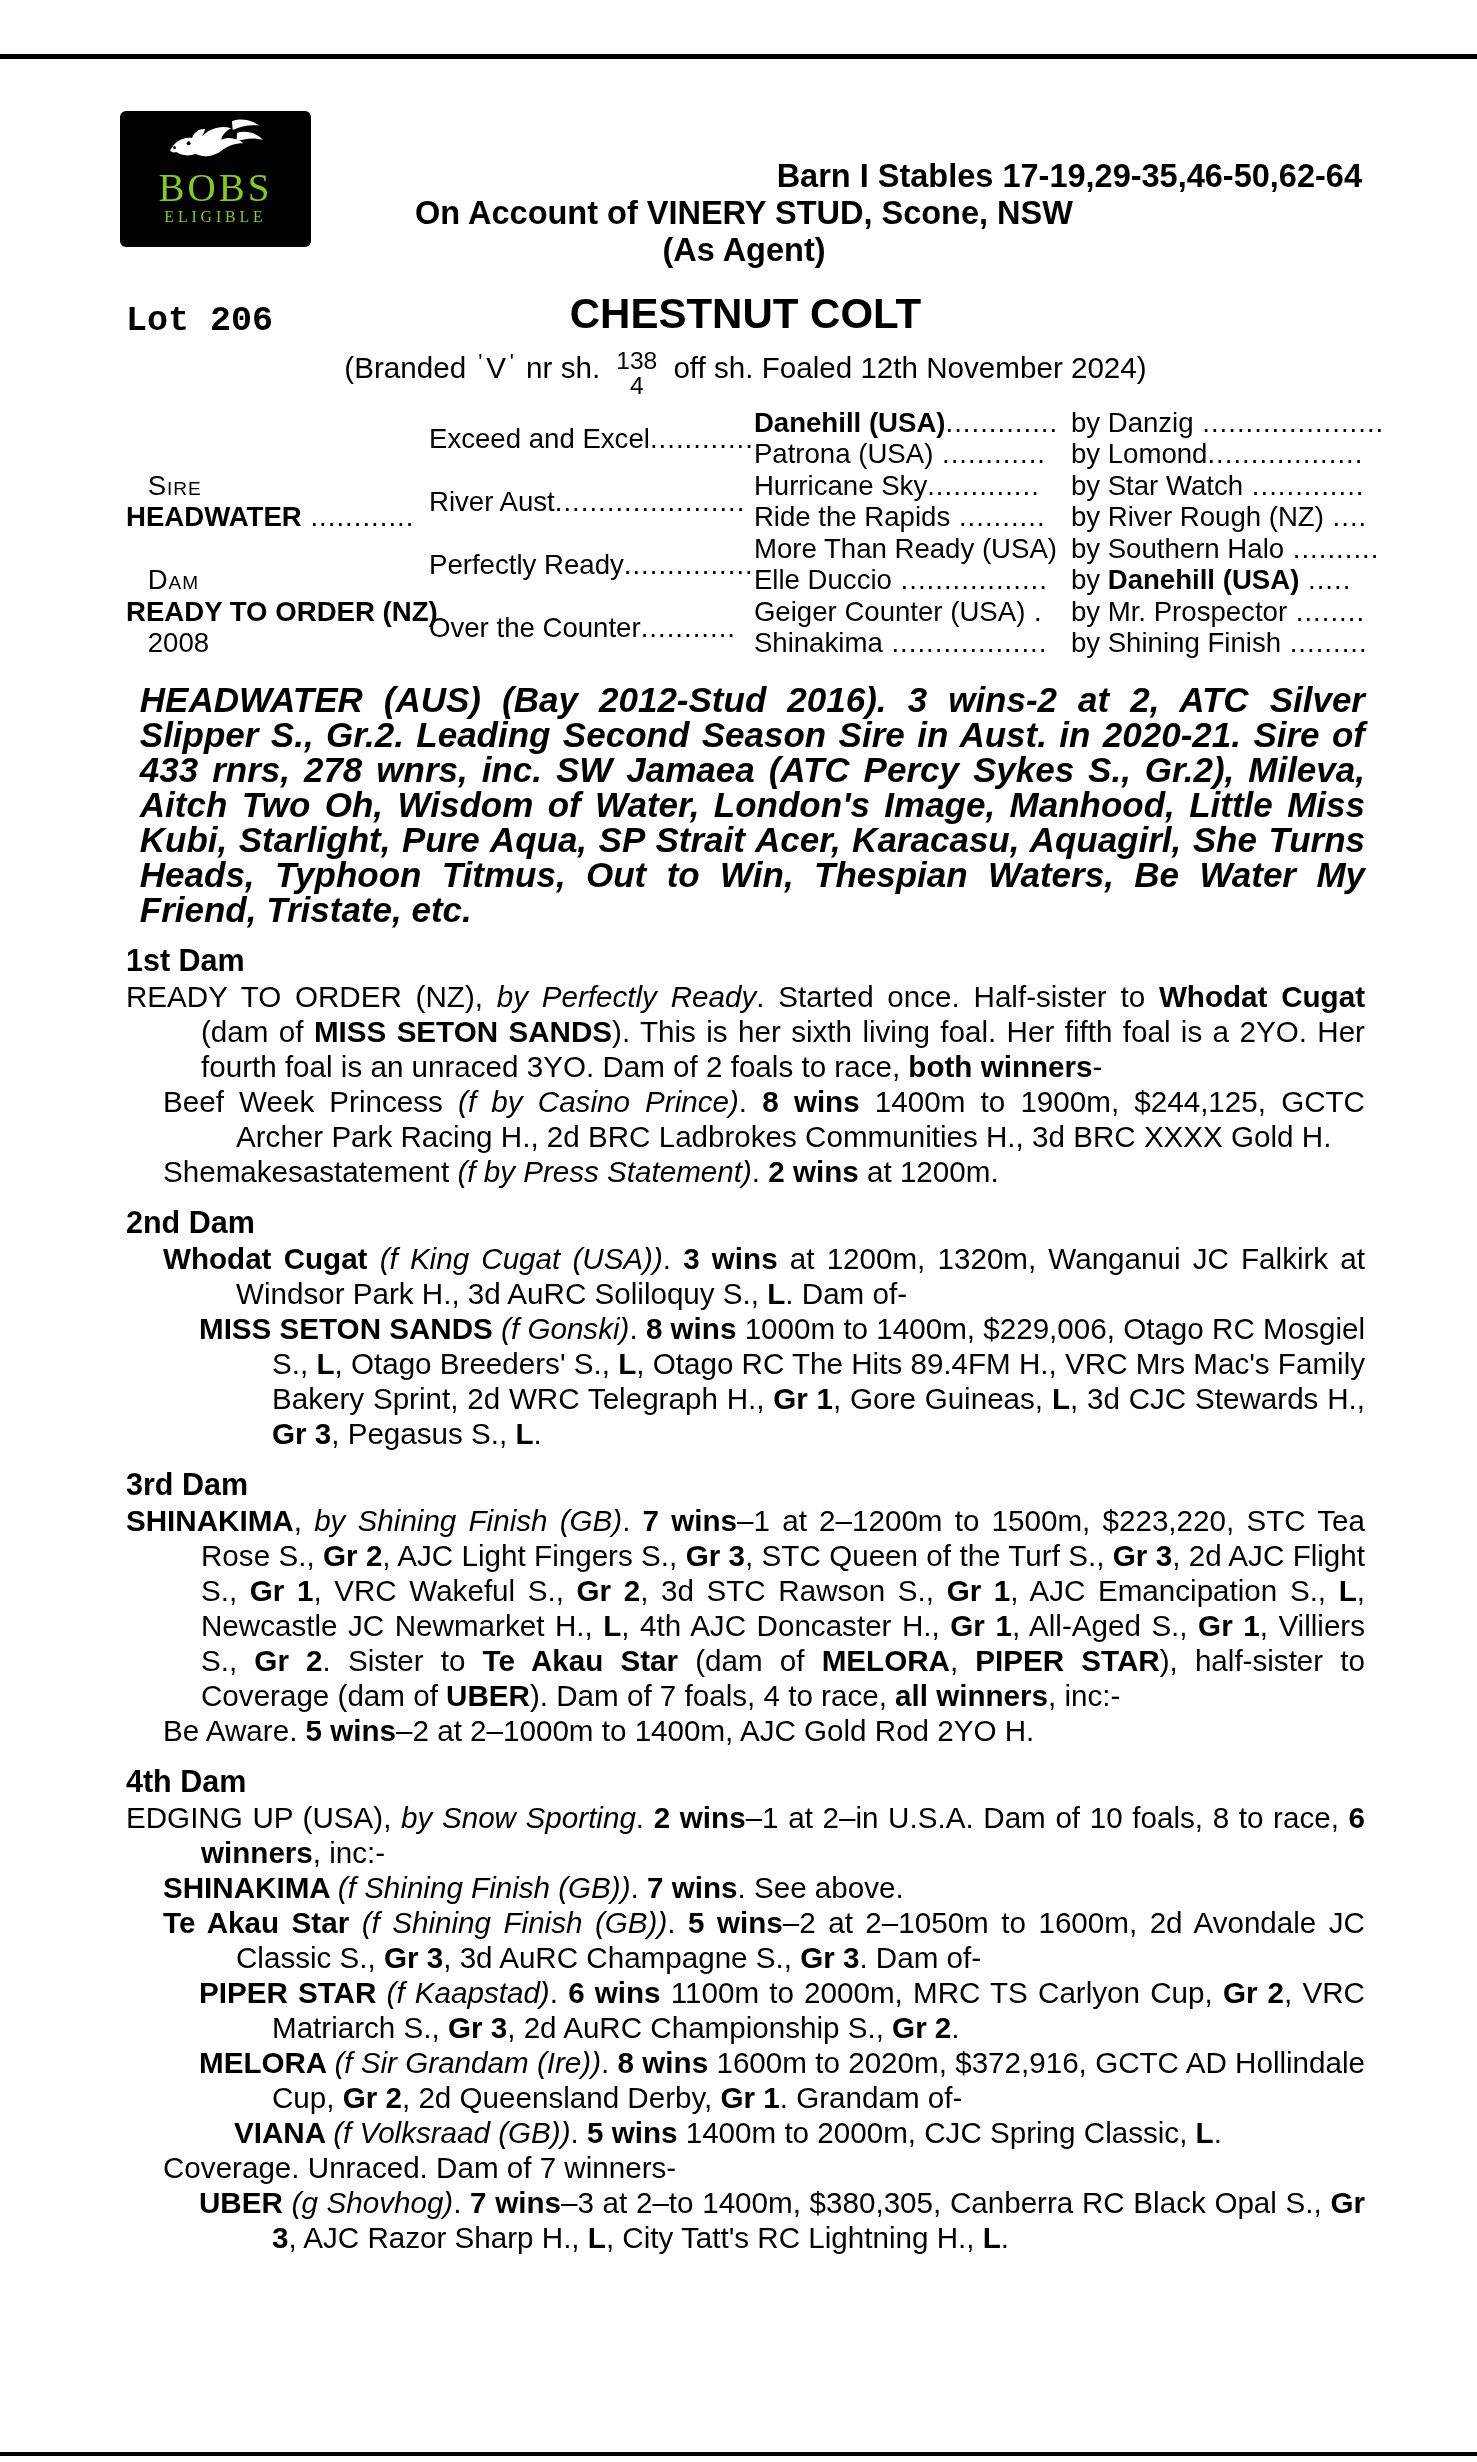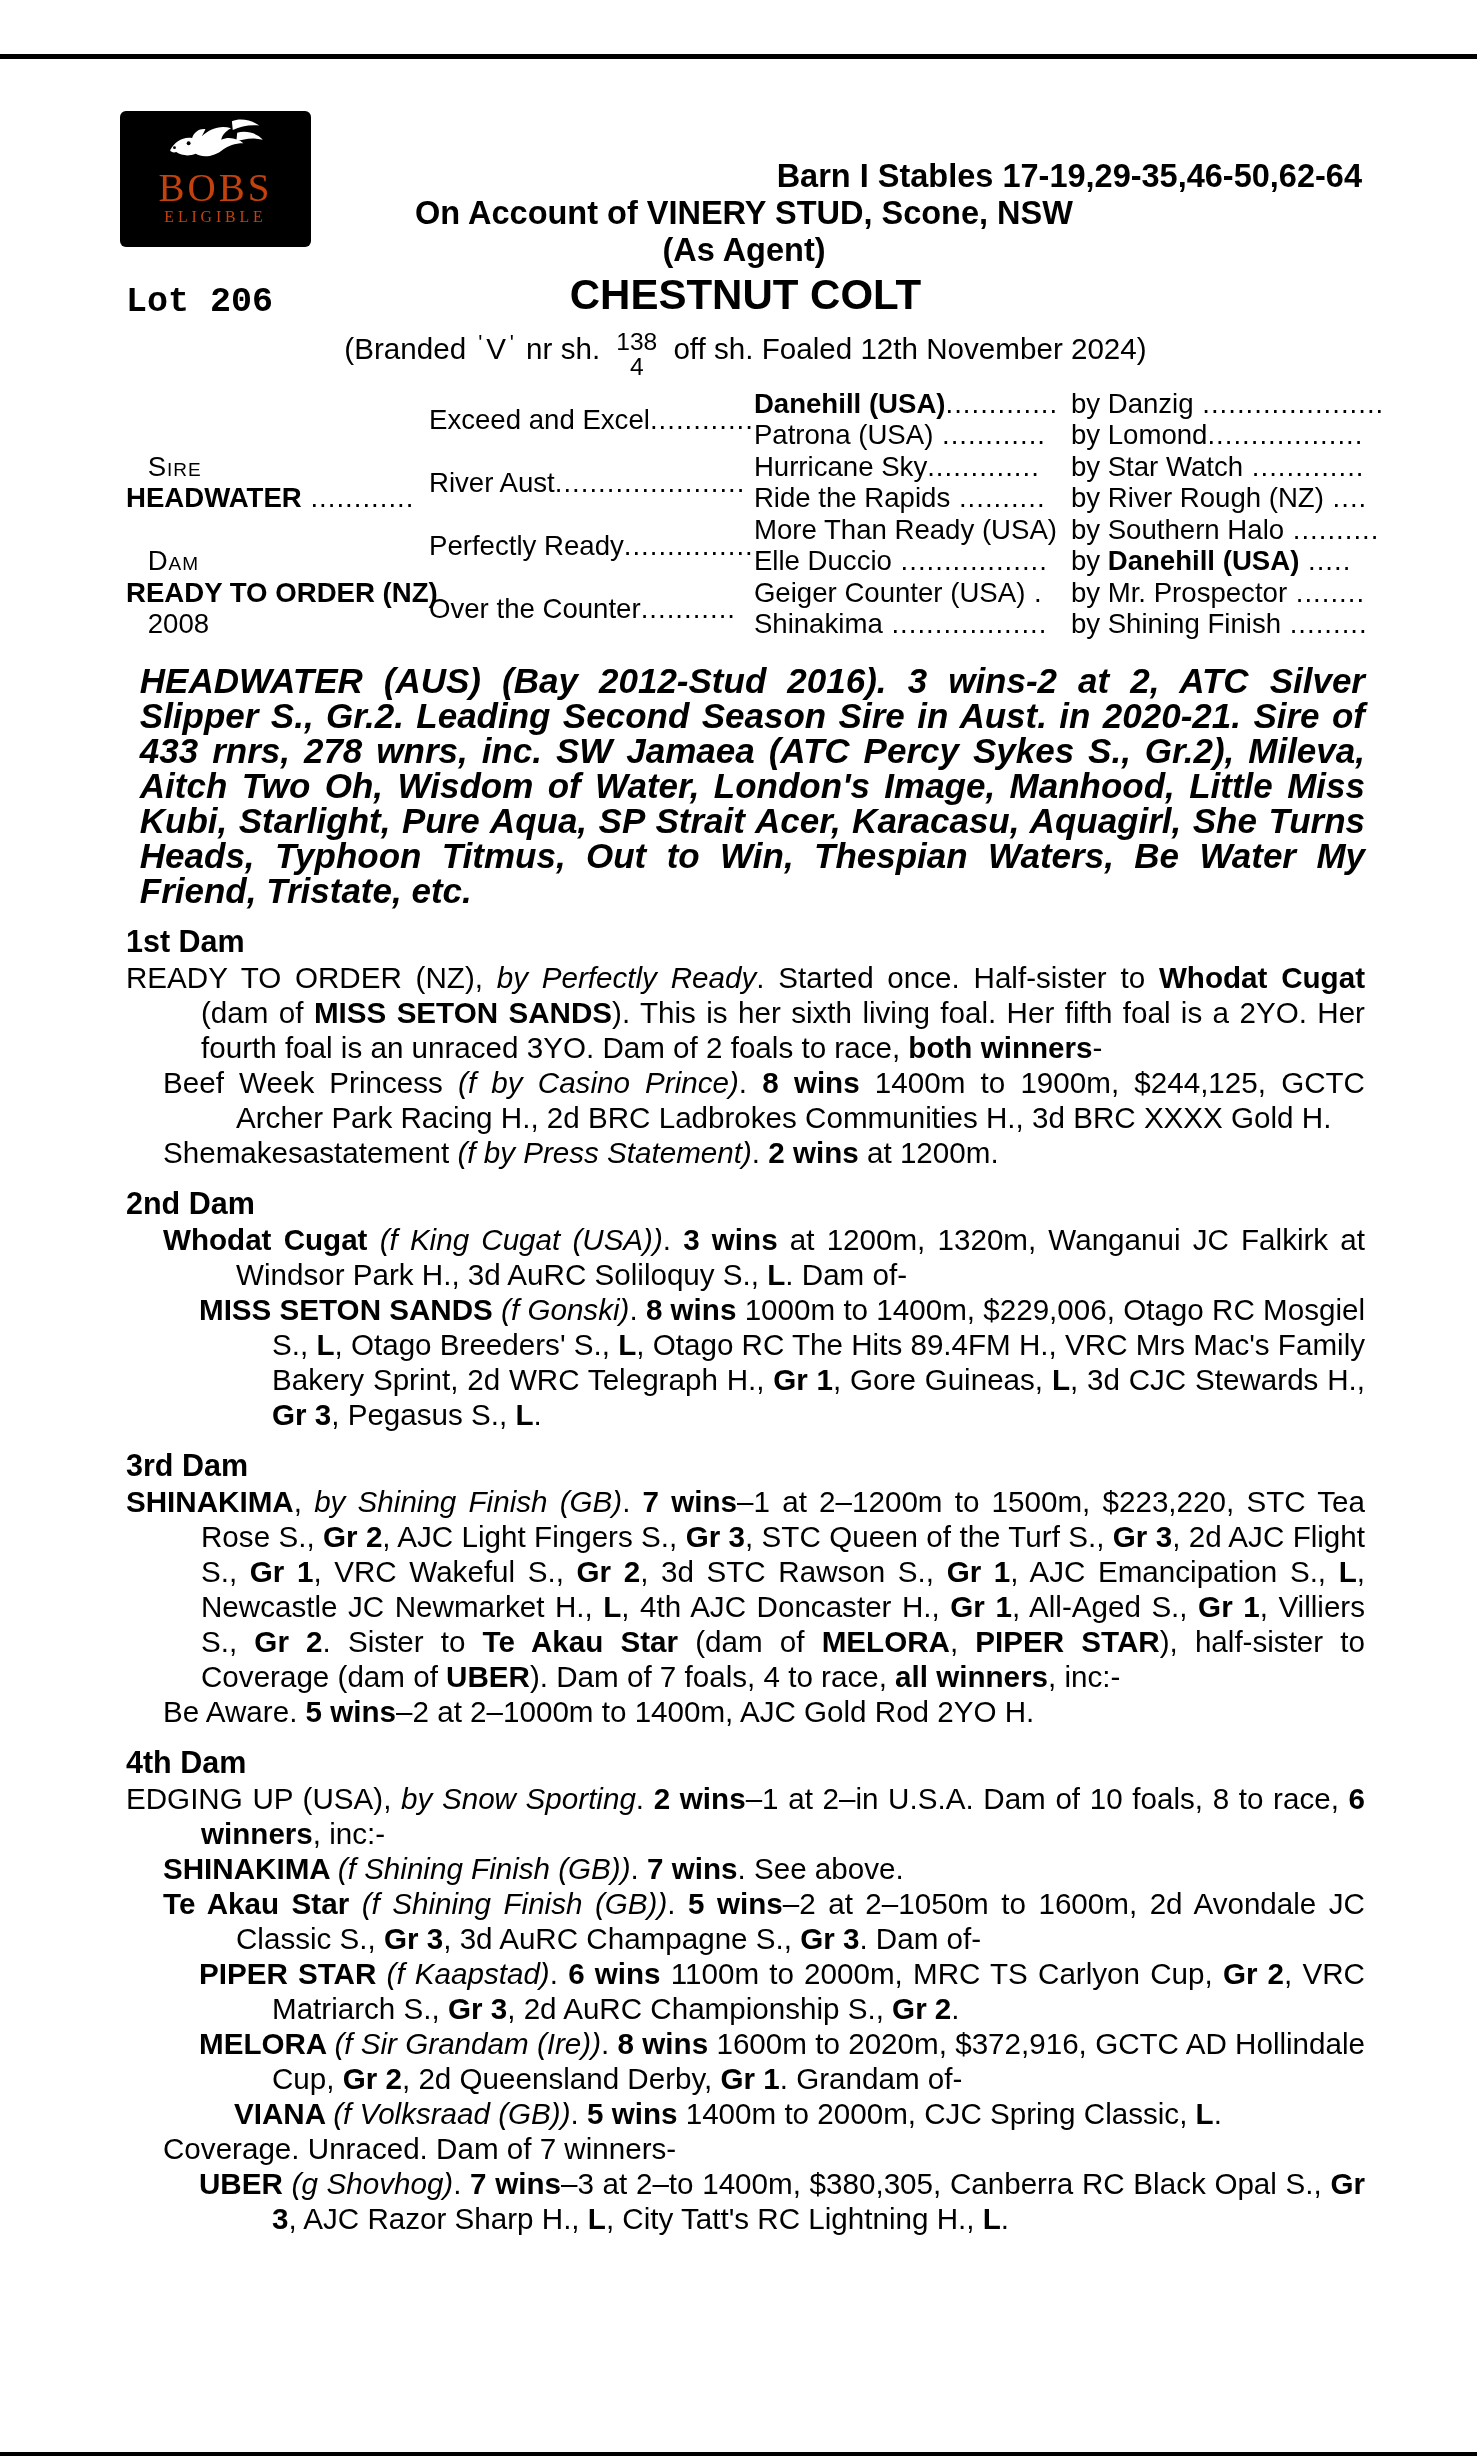--- a/index.html
+++ b/index.html
@@ -4,35 +4,35 @@
 <style>
   html,body{margin:0;padding:0;background:#fff;}
   .page{position:relative;width:1478px;height:2463px;background:#fff;color:#000;
         font-family:"Liberation Sans",sans-serif;overflow:hidden;}
   .rule{position:absolute;left:0;width:1478px;background:#000;}
   .rule.top{top:54px;height:4.9px;}
   .rule.bottom{top:2452px;height:3.9px;}
 
   
   .logo{position:absolute;left:120px;top:111px;width:191px;height:136px;background:#000;
-        border-radius:5.9px;text-align:center;color:#c2410c;box-sizing:border-box;padding-top:3.9px;}
+        border-radius:5.9px;text-align:center;color:#84cc16;box-sizing:border-box;padding-top:3.9px;}
   .logo svg{width:126px;height:53px;display:block;margin:0 auto;}
   .logo-title{font-family:"Liberation Serif",serif;font-size:39px;line-height:39px;letter-spacing:3px;}
   .logo-sub{font-family:"Liberation Serif",serif;font-size:15.8px;line-height:19.7px;letter-spacing:3.9px;}
 
   
   .header{position:absolute;left:126px;right:116px;top:158px;font-weight:bold;
           font-size:32.5px;line-height:37px;}
   .header .barn{text-align:right;}
   .header .acct,.header .agent{text-align:center;}
 
   .content{position:absolute;left:126px;right:113px;top:270px;}
   .lot-row{position:relative;height:53px;}
   .lot{position:absolute;left:0;top:12px;font-size:35px;font-weight:bold;font-family:Liberation Mono, monospace;}
-  .title{display:block;text-align:center;font-size:42px;font-weight:bold;line-height:49px;}
+  .title{display:block;text-align:center;font-size:42px;font-weight:bold;line-height:49px;margin-top:19px;}
   .brand-line{text-align:center;font-size:29.6px;height:57px;line-height:51px;}
   .brand-v{position:relative;display:inline-block;padding:0 9.9px;margin:0 2px;}
   .brand-v::before,.brand-v::after{content:"'";position:absolute;top:-5.9px;font-size:21.7px;}
   .brand-v::before{left:2px;}
   .brand-v::after{right:2px;}
   .frac{display:inline-block;vertical-align:-15.8px;font-size:24.6px;line-height:24.6px;
         text-align:center;margin:0 7.9px;}
   .frac span{display:block;}
 
   

